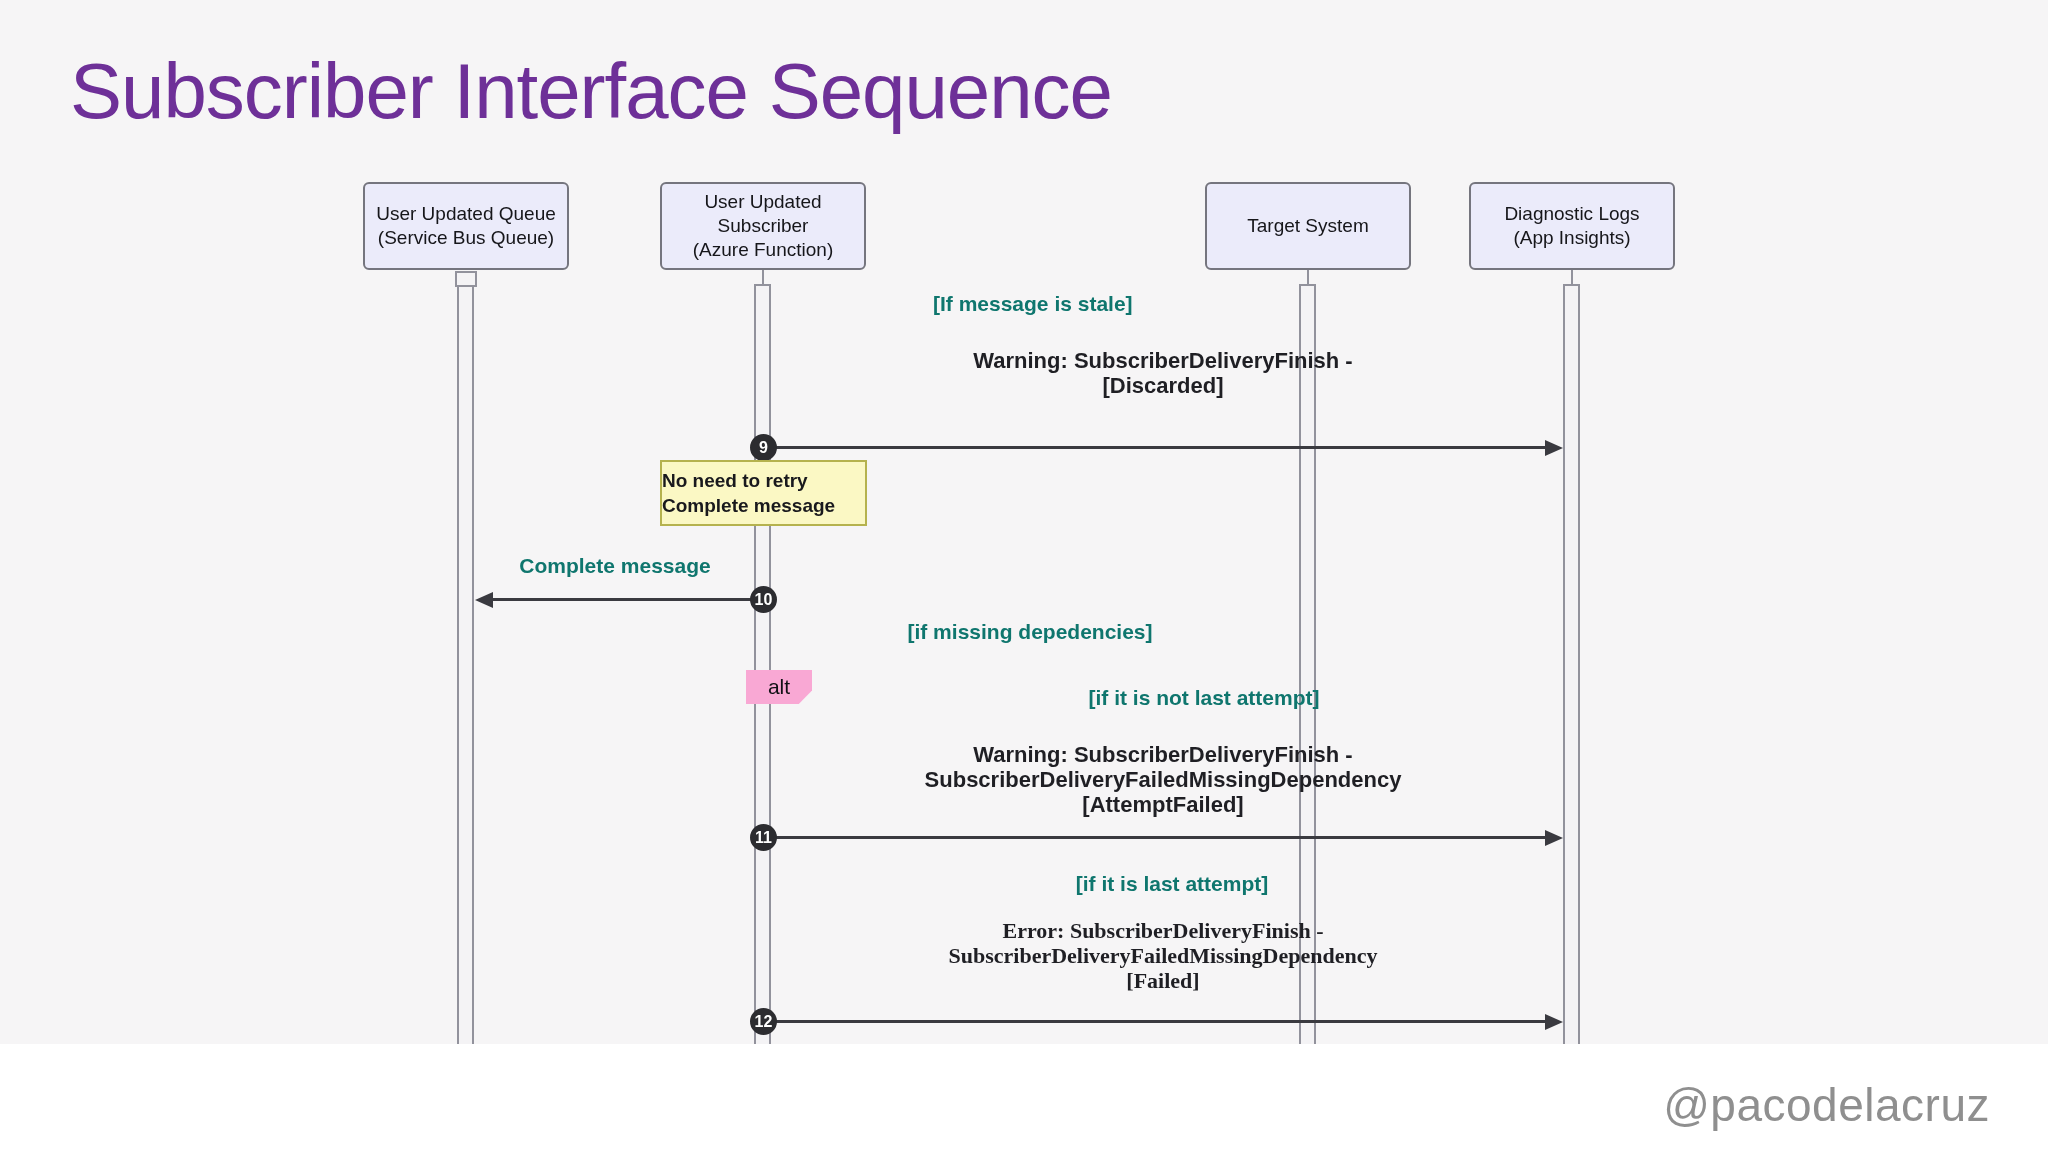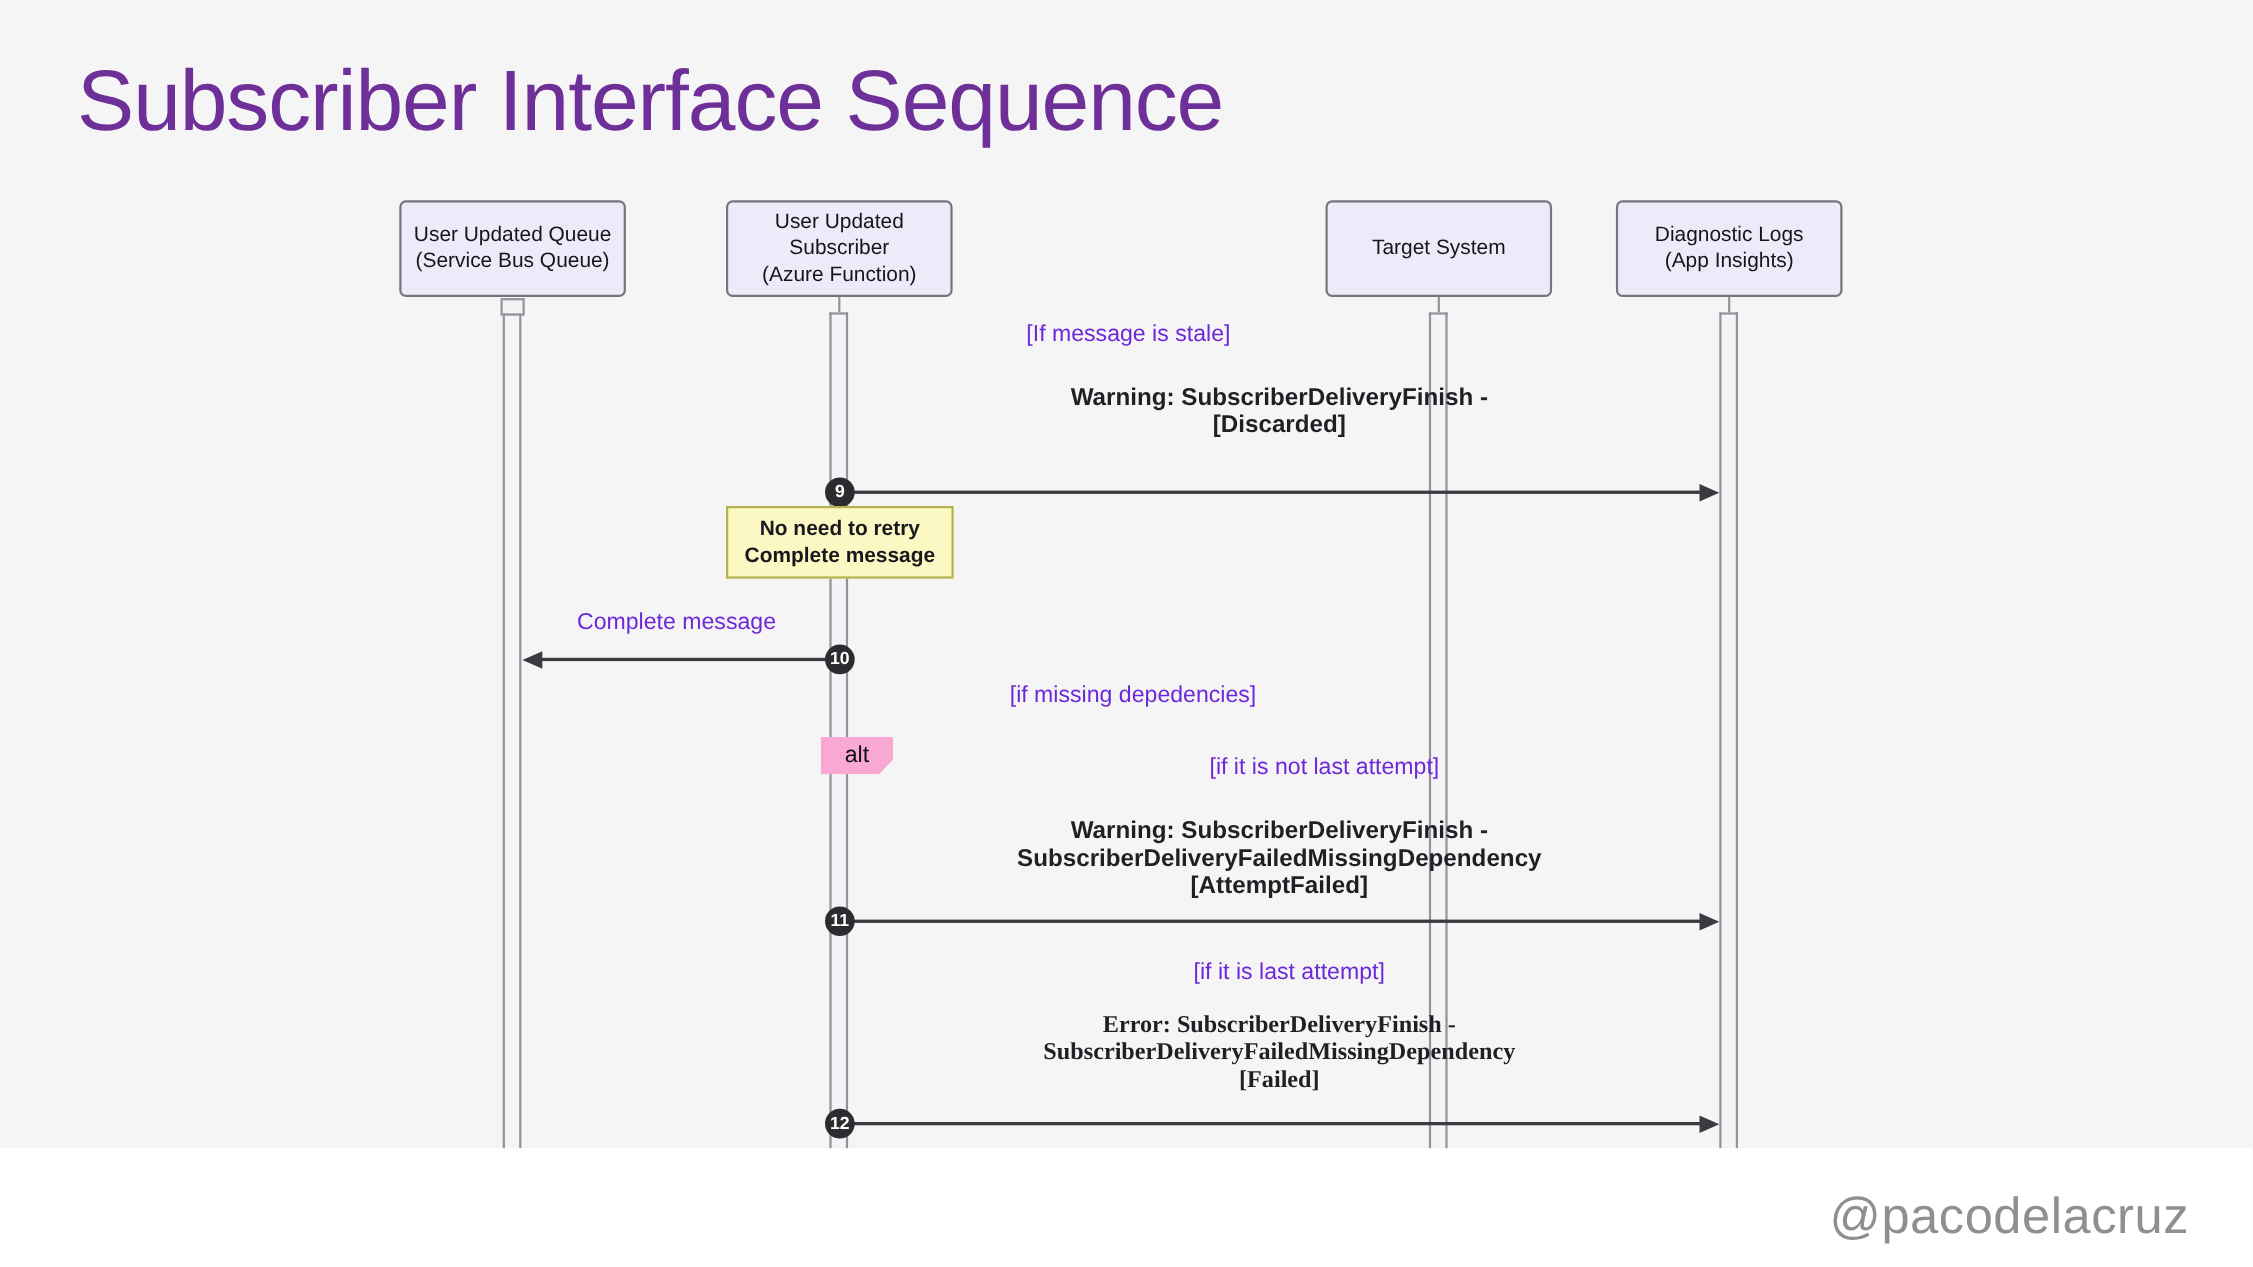--- a/index.html
+++ b/index.html
@@ -7,33 +7,33 @@
          font-family:"Liberation Sans",sans-serif;}
   .title{position:absolute;left:70px;top:52px;margin:0;font-size:78px;line-height:1;
          font-weight:300;letter-spacing:-1px;color:#6E3098;white-space:nowrap;}
   .pbox{position:absolute;width:206px;height:88px;background:#EBEBFA;border:2px solid #75757E;
         border-radius:6px;display:flex;flex-direction:column;align-items:center;justify-content:center;
         font-size:19px;line-height:24px;color:#16161A;text-align:center;box-sizing:border-box;}
   .act{position:absolute;width:17px;background:#F4F3F5;border:2px solid #92929C;border-bottom:none;
        box-sizing:border-box;}
   .stub{position:absolute;width:2px;background:#92929C;}
   .notch{position:absolute;background:#F4F3F5;border:2px solid #92929C;box-sizing:border-box;}
-  .guard{position:absolute;font-weight:400;font-size:21px;color:#6d28d9;white-space:nowrap;}
+  .guard{position:absolute;font-weight:700;font-size:21px;color:#0f766e;white-space:nowrap;}
   .guard.c{text-align:center;}
   .msgblock{position:absolute;width:700px;text-align:center;font-weight:700;font-size:22px;
             line-height:25px;color:#1F1F24;}
   .mline{position:absolute;height:3px;background:#3A3A40;}
   .ah-r{position:absolute;width:0;height:0;border-top:8px solid transparent;
         border-bottom:8px solid transparent;border-left:18px solid #3A3A40;}
   .ah-l{position:absolute;width:0;height:0;border-top:8px solid transparent;
         border-bottom:8px solid transparent;border-right:18px solid #3A3A40;}
   .numc{position:absolute;width:27px;height:27px;border-radius:50%;background:#2C2C30;color:#FFFFFF;
         font-size:16px;font-weight:700;display:flex;align-items:center;justify-content:center;}
   .note{position:absolute;background:#FBF8C4;border:2px solid #B5B24E;display:flex;flex-direction:column;
-        align-items:center;justify-content:center;font-size:19px;font-weight:600;line-height:25px;
+        align-items:flex-start;justify-content:center;font-size:19px;font-weight:600;line-height:25px;
         color:#19191D;text-align:center;box-sizing:border-box;}
   .altlabel{position:absolute;background:#f9a8d4;display:flex;align-items:center;justify-content:center;
         font-size:21px;color:#101014;clip-path:polygon(0 0,100% 0,100% 60%,80% 100%,0 100%);}
   .footband{position:absolute;left:0;top:1044px;width:2048px;height:108px;background:#FFFFFF;}
   .foottext{position:absolute;top:1078px;right:58px;font-size:46px;font-weight:300;color:#8F8F8F;
         letter-spacing:0.5px;}
 </style>
 </head>
 <body>
 

